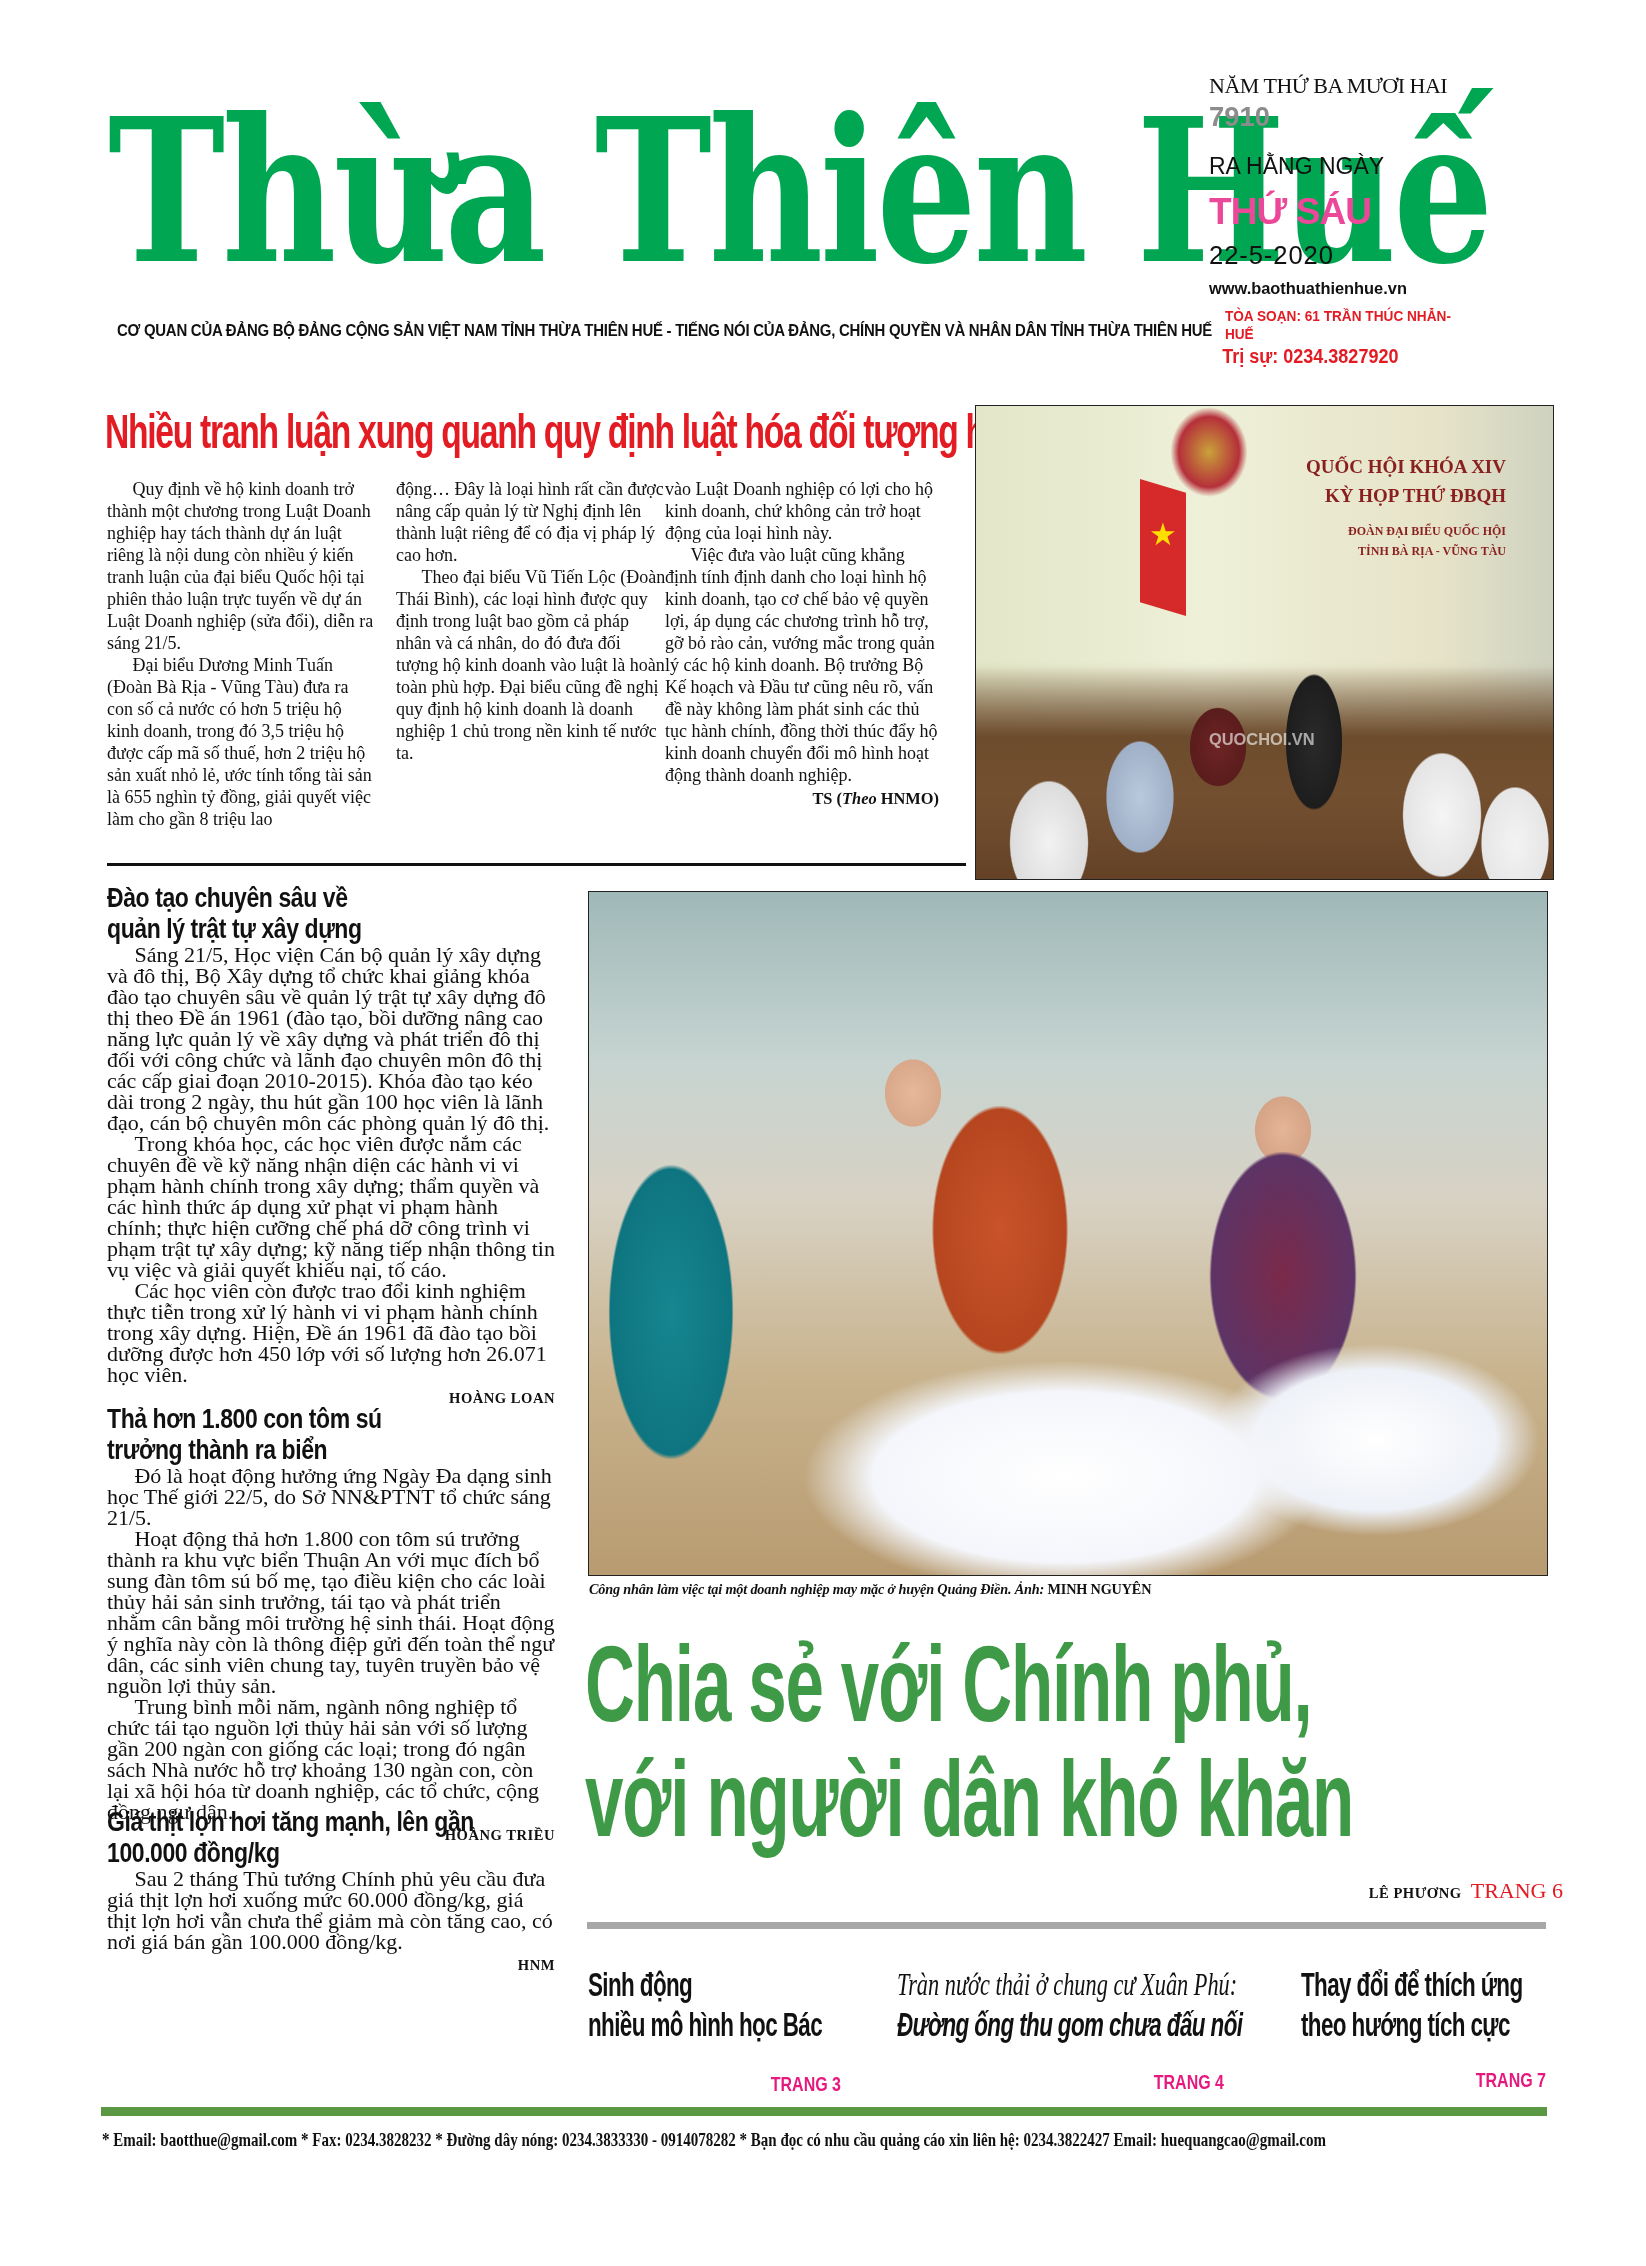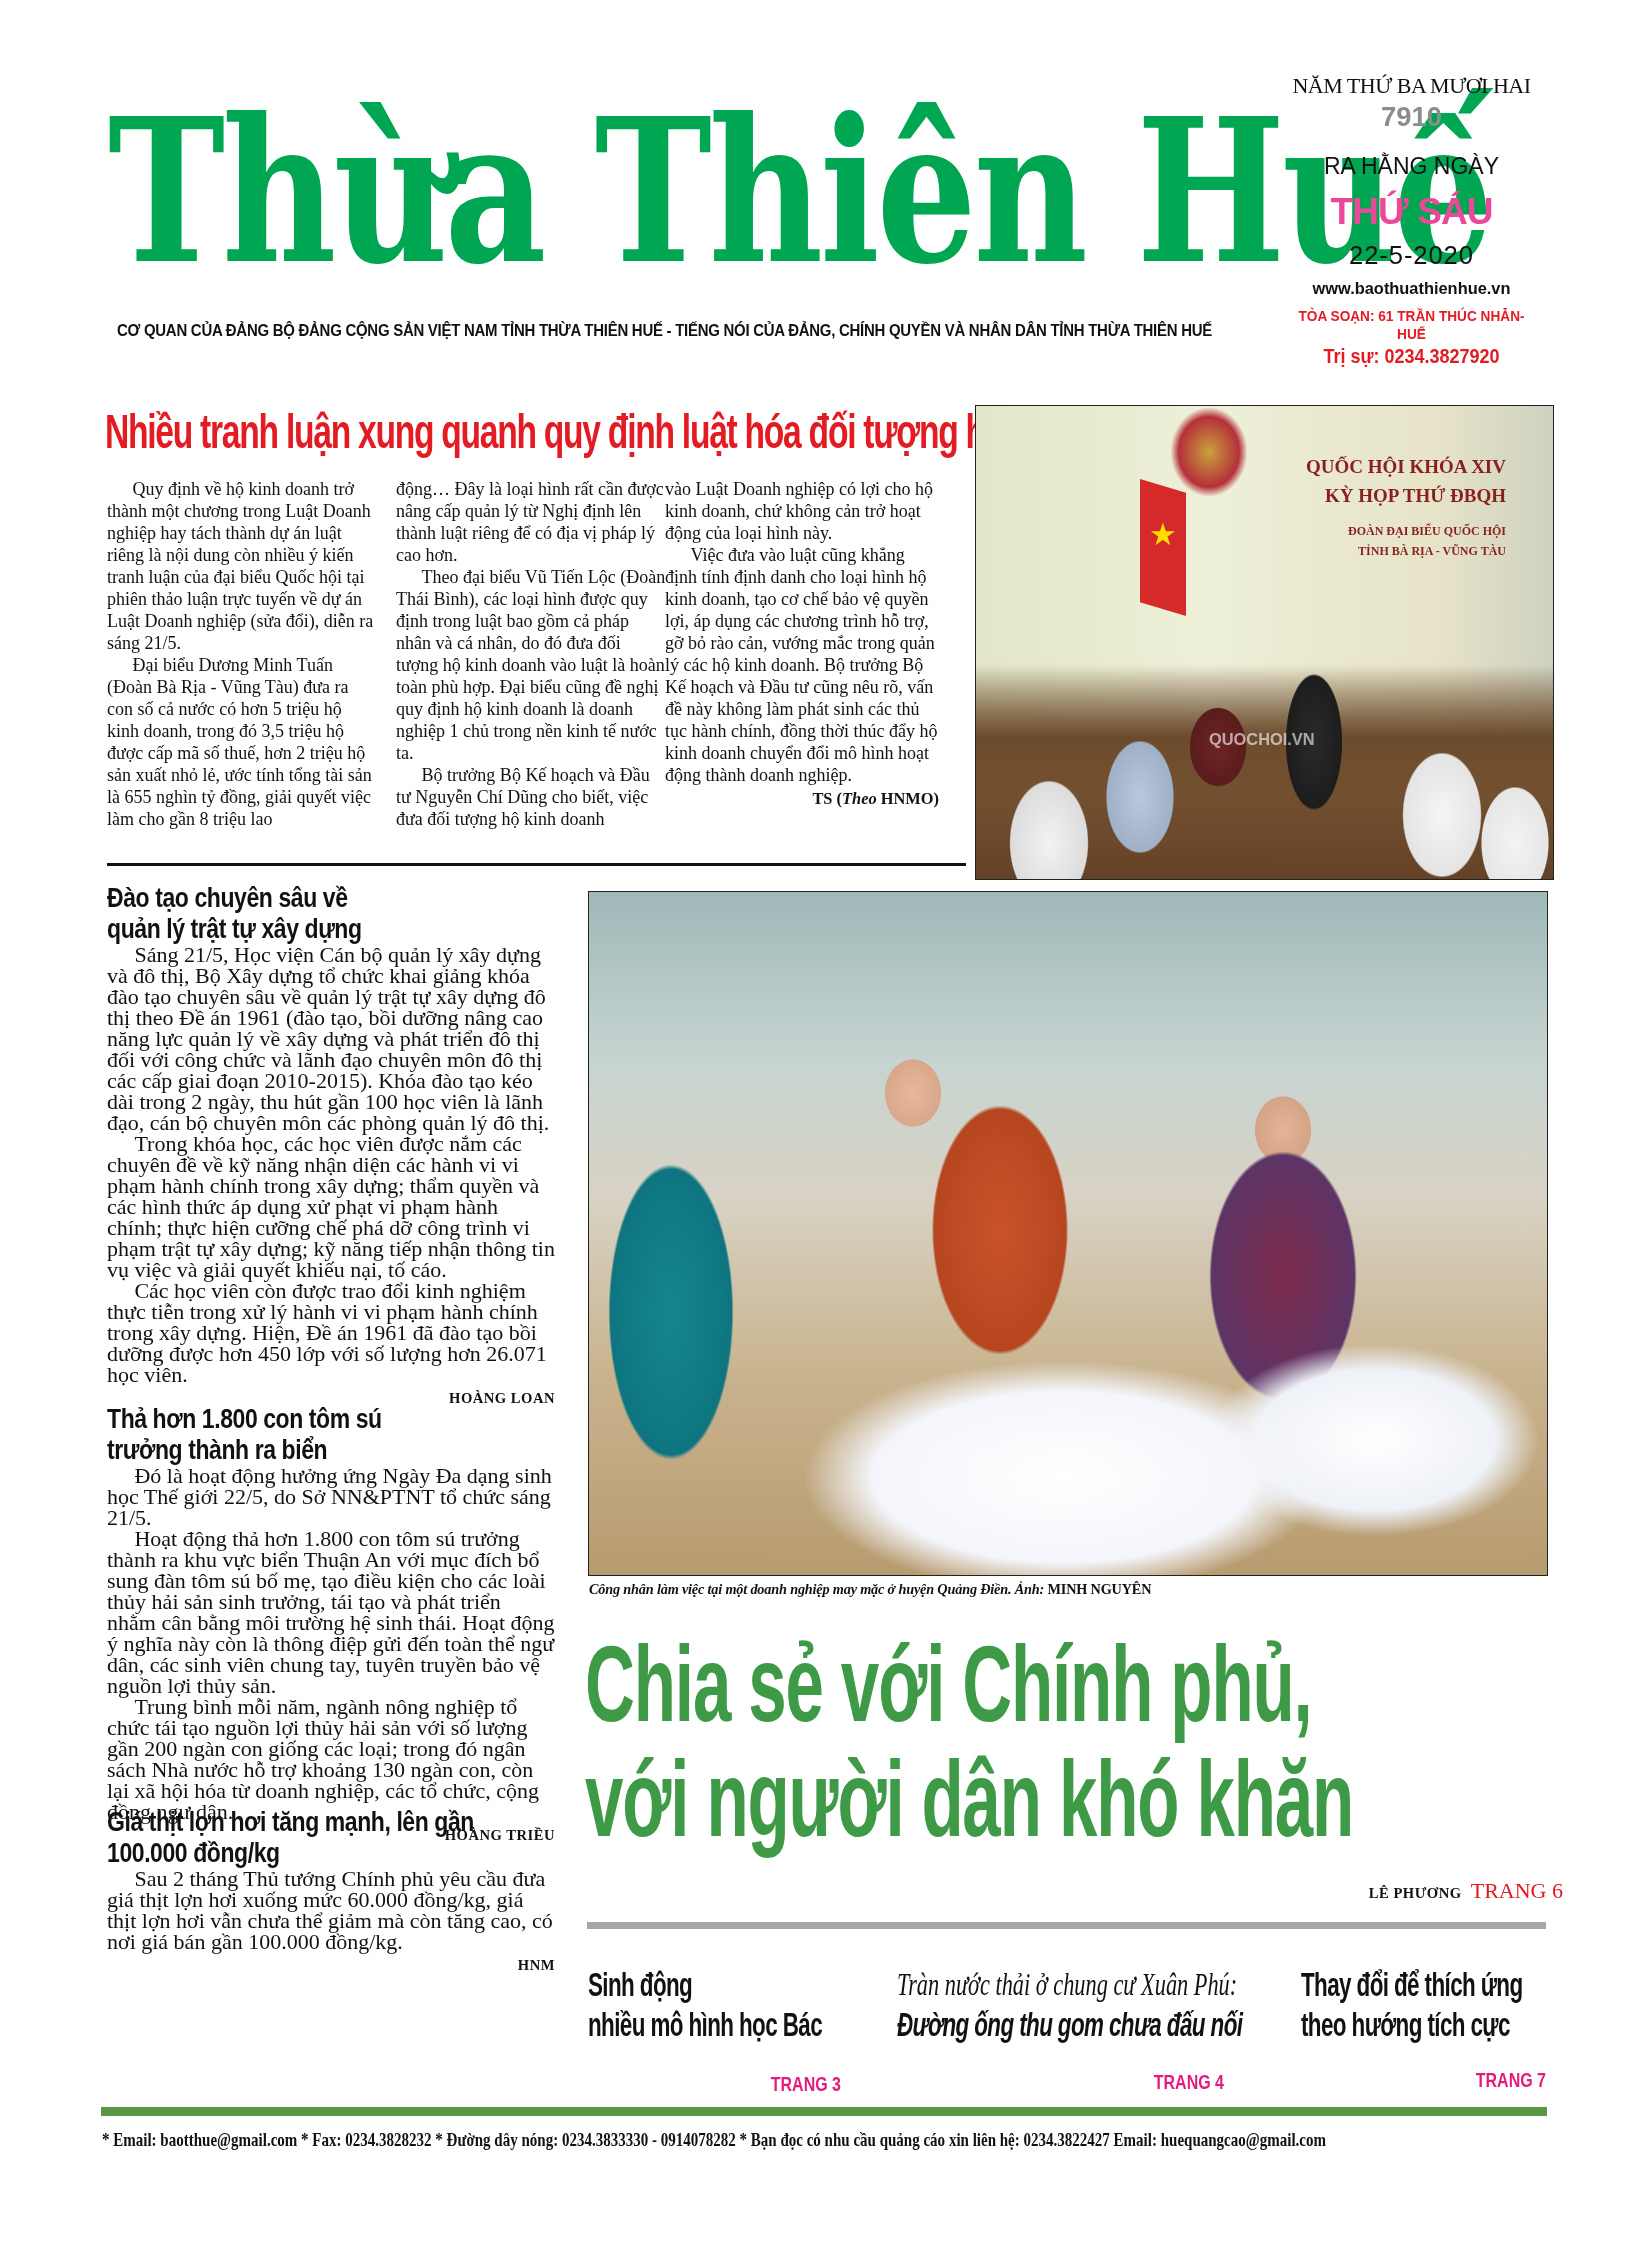--- a/index.html
+++ b/index.html
@@ -11,21 +11,21 @@
     left: 108px; top: 64px; width: 1142px; height: 256px;
     font-family: "DejaVu Serif", serif; font-weight: bold;
     color: #00a651; font-size: 183px; line-height: 256px; letter-spacing: -3.7px;
     transform: scaleX(0.86) scaleY(1.08); transform-origin: left center; white-space: nowrap;
   }
   .masthead-tagline {
     left: 117px; top: 320px; width: 1142px;
     font-family: "Liberation Sans", sans-serif; font-weight: bold; font-size: 17.4px;
     letter-spacing: -0.3px; white-space: nowrap; transform: scaleX(0.86); transform-origin: left center;
   }
-  .issue-box { left: 1279px; top: 73px; width: 265px; text-align: center; }
+  .issue-box { left: 1209px; top: 73px; width: 265px; }
   .issue-year { font-family: "Liberation Serif", serif; font-size: 22px; letter-spacing: -0.5px; }
   .issue-number { font-family: "Liberation Sans", sans-serif; font-weight: bold; font-size: 27.4px; color: #8c8c8c; margin-top: 1.8px; }
   .issue-daily { font-family: "Liberation Sans", sans-serif; font-size: 23px; margin-top: 20px; }
   .issue-weekday { font-family: "Liberation Sans", sans-serif; font-weight: bold; font-size: 37px; color: #ec4899; margin-top: 11px; letter-spacing: -0.9px; }
   .issue-date { font-family: "Liberation Sans", sans-serif; font-size: 25.6px; margin-top: 8px; letter-spacing: 0.9px; }
   .issue-web { font-family: "Liberation Sans", sans-serif; font-weight: bold; font-size: 16.4px; margin-top: 9.1px; }
   .issue-address { font-family: "Liberation Sans", sans-serif; font-weight: bold; font-size: 15.5px; color: #e31b23; margin-top: 9.1px; transform: scaleX(0.88); }
   .issue-phone { font-family: "Liberation Sans", sans-serif; font-weight: bold; font-size: 20px; color: #e31b23; margin-top: 1.8px; transform: scaleX(0.9); }
 
   
@@ -155,21 +155,20 @@
 
 <div class="abs lead-headline">Nhiều tranh luận xung quanh quy định luật hóa đối tượng hộ kinh doanh</div>
 
 <div class="abs col lead-col1">
   <p>Quy định về hộ kinh doanh trở thành một chương trong Luật Doanh nghiệp hay tách thành dự án luật riêng là nội dung còn nhiều ý kiến tranh luận của đại biểu Quốc hội tại phiên thảo luận trực tuyến về dự án Luật Doanh nghiệp (sửa đổi), diễn ra sáng 21/5.</p>
   <p>Đại biểu Dương Minh Tuấn (Đoàn Bà Rịa - Vũng Tàu) đưa ra con số cả nước có hơn 5 triệu hộ kinh doanh, trong đó 3,5 triệu hộ được cấp mã số thuế, hơn 2 triệu hộ sản xuất nhỏ lẻ, ước tính tổng tài sản là 655 nghìn tỷ đồng, giải quyết việc làm cho gần 8 triệu lao</p>
 </div>
 <div class="abs col lead-col2">
   <p class="cont">động… Đây là loại hình rất cần được nâng cấp quản lý từ Nghị định lên thành luật riêng để có địa vị pháp lý cao hơn.</p>
   <p>Theo đại biểu Vũ Tiến Lộc (Đoàn Thái Bình), các loại hình được quy định trong luật bao gồm cả pháp nhân và cá nhân, do đó đưa đối tượng hộ kinh doanh vào luật là hoàn toàn phù hợp. Đại biểu cũng đề nghị quy định hộ kinh doanh là doanh nghiệp 1 chủ trong nền kinh tế nước ta.</p>
-  <p>Bộ trưởng Bộ Kế hoạch và Đầu tư Nguyễn Chí Dũng cho biết, việc đưa đối tượng hộ kinh doanh</p>
 </div>
 <div class="abs col lead-col3">
   <p class="cont">vào Luật Doanh nghiệp có lợi cho hộ kinh doanh, chứ không cản trở hoạt động của loại hình này.</p>
   <p>Việc đưa vào luật cũng khẳng định tính định danh cho loại hình hộ kinh doanh, tạo cơ chế bảo vệ quyền lợi, áp dụng các chương trình hỗ trợ, gỡ bỏ rào cản, vướng mắc trong quản lý các hộ kinh doanh. Bộ trưởng Bộ Kế hoạch và Đầu tư cũng nêu rõ, vấn đề này không làm phát sinh các thủ tục hành chính, đồng thời thúc đẩy hộ kinh doanh chuyển đổi mô hình hoạt động thành doanh nghiệp.</p>
   <div class="byline-r"><span>TS (</span><i>Theo</i><span> HNMO)</span></div>
 </div>
 
 <div class="abs photo photo-top">
   <div class="flag"></div>
   <div class="photo-top-sign">

